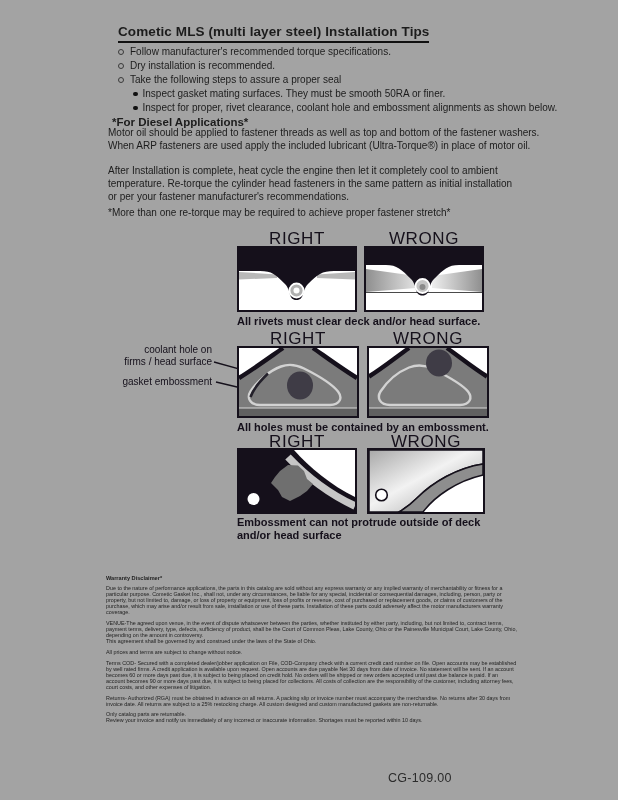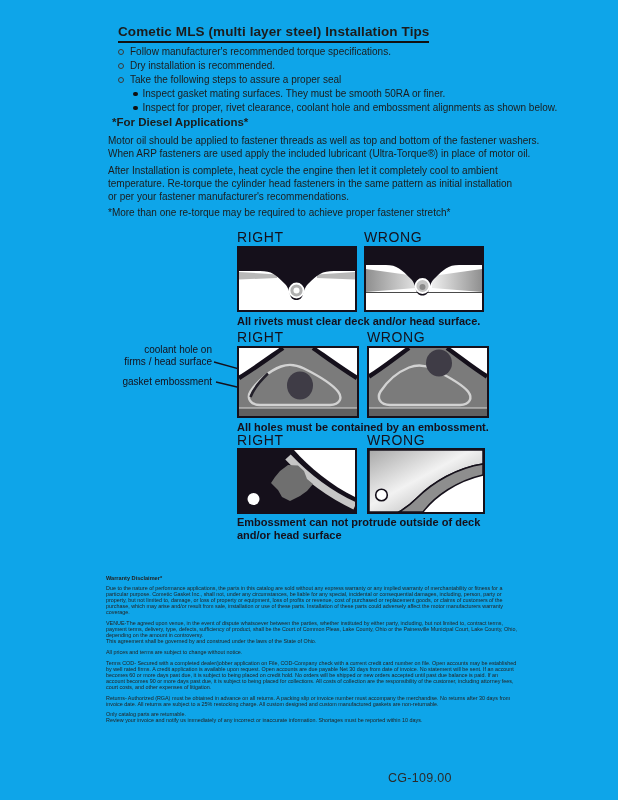--- a/index.html
+++ b/index.html
@@ -1,30 +1,30 @@
 <!DOCTYPE html>
 <html><head>
 <meta charset="utf-8">
 <style>
   html,body{margin:0;padding:0;background:#ffffff;}
-  .page{position:relative;width:618px;height:800px;background:#0ea5e9;overflow:hidden;
+  .page{position:relative;width:618px;height:800px;background:#a3a3a3;overflow:hidden;
         font-family:"Liberation Sans",sans-serif;color:#1c1c1c;}
   .abs{position:absolute;}
   .title{font-size:13.5px;font-weight:bold;letter-spacing:.1px;border-bottom:2px solid #111;
          padding-bottom:2px;display:inline-block;}
   .bullets{font-size:10px;line-height:14px;}
   .bullet-row{display:flex;align-items:flex-start;}
   .dot-open{flex:0 0 auto;width:4px;height:4px;border:1px solid #3a3a3a;border-radius:50%;
             margin:4px 6px 0 0;}
   .sub{margin-left:15px;}
   .dot-fill{flex:0 0 auto;width:4.5px;height:4.5px;background:#111;border-radius:50%;
             margin:4.5px 5px 0 0;}
   .h-diesel{font-size:11.5px;font-weight:bold;}
   .body-text{font-size:10px;line-height:13px;white-space:pre-line;}
-  .rw-label{font-size:14px;letter-spacing:.6px;text-align:left;color:#15101b;}
+  .rw-label{font-size:17px;letter-spacing:.6px;text-align:center;color:#15101b;}
   .caption{font-size:11px;font-weight:bold;line-height:13px;white-space:pre-line;color:#15101b;}
   .side-label{font-size:10px;line-height:11.5px;text-align:right;white-space:pre-line;color:#15101b;}
   .diag{display:block;}
   .disc{width:412px;font-size:5.4px;line-height:6.1px;color:#232323;}
   .disc p{margin:0 0 4.5px 0;white-space:pre-line;}
   .disc .disc-head{font-size:5.6px;font-weight:bold;margin-bottom:4px;}
   .footer{font-size:12.5px;letter-spacing:.3px;color:#2b2b2b;}
 </style>
 </head>
 <body>
@@ -54,21 +54,21 @@
         <span>Inspect gasket mating surfaces.  They must be smooth 50RA or finer.</span>
       </div>
       <div class="bullet-row">
         <span class="dot-fill"></span>
         <span>Inspect for proper, rivet clearance, coolant hole and embossment alignments as shown below.</span>
       </div>
     </div>
   </div>
 
   <div class="abs h-diesel" style="left:112px;top:116px;">*For Diesel Applications*</div>
-  <div class="abs body-text" style="left:108px;top:134px;width:486px;">Motor oil should be applied to fastener threads as well as top and bottom of the fastener washers.
+  <div class="abs body-text" style="left:108px;top:126px;width:486px;">Motor oil should be applied to fastener threads as well as top and bottom of the fastener washers.
 When ARP fasteners are used apply the included lubricant (Ultra-Torque®) in place of motor oil.</div>
   <div class="abs body-text" style="left:108px;top:206px;width:486px;">*More than one re-torque may be required to achieve proper fastener stretch*</div>
   <div class="abs body-text" style="left:108px;top:164px;width:486px;">After Installation is complete, heat cycle the engine then let it completely cool to ambient
 temperature. Re-torque the cylinder head fasteners in the same pattern as initial installation
 or per your fastener manufacturer's recommendations.</div>
 
   <div class="abs rw-label" style="left:237px;top:229px;width:120px;">RIGHT</div>
   <div class="abs rw-label" style="left:364px;top:229px;width:120px;">WRONG</div>
 
   <svg class="abs diag" style="left:237px;top:246px;" width="120" height="66" viewBox="0 0 120 66">

